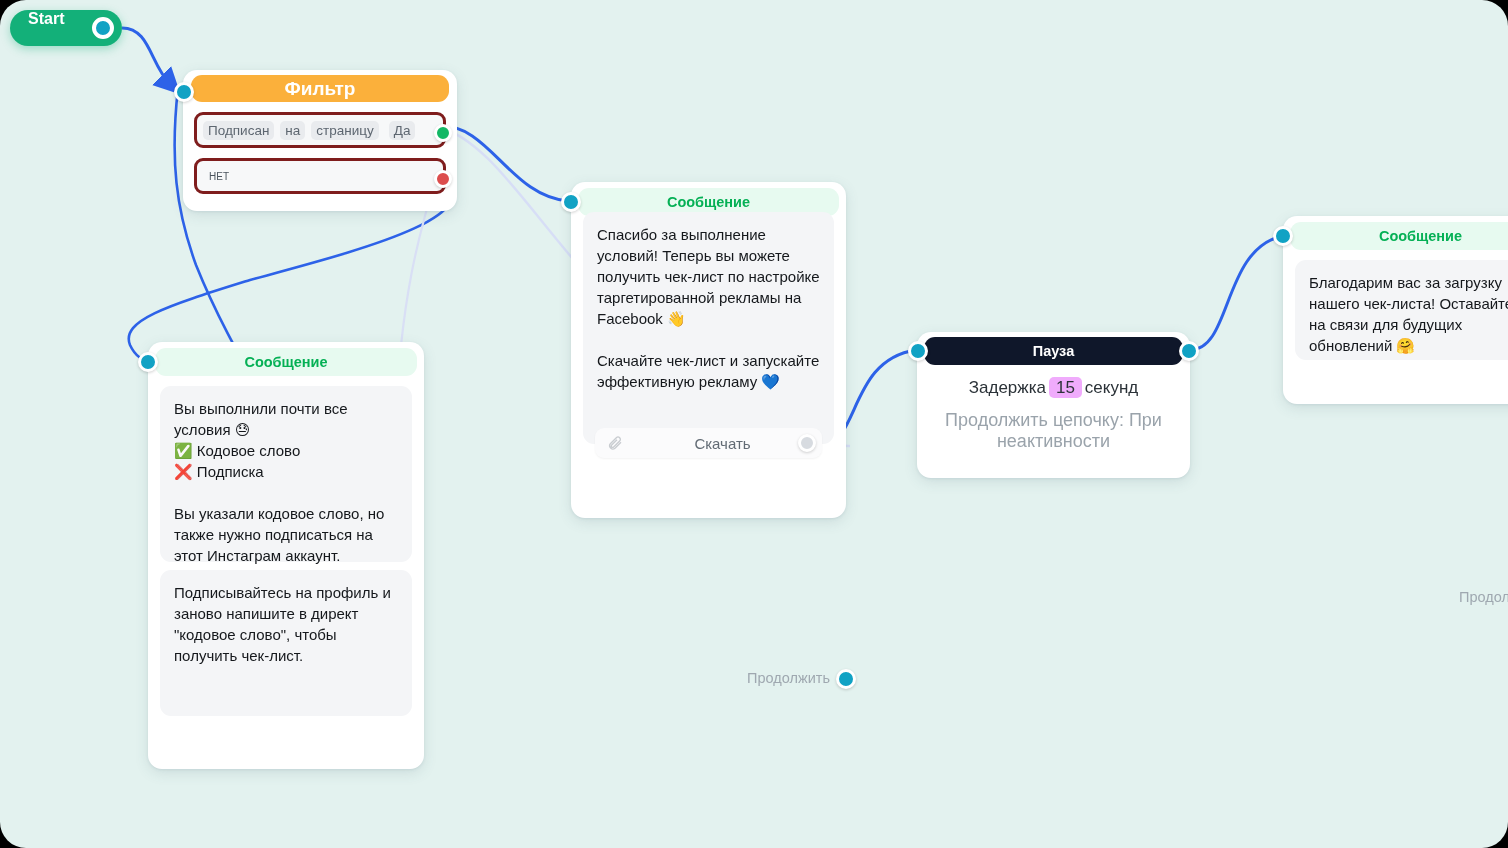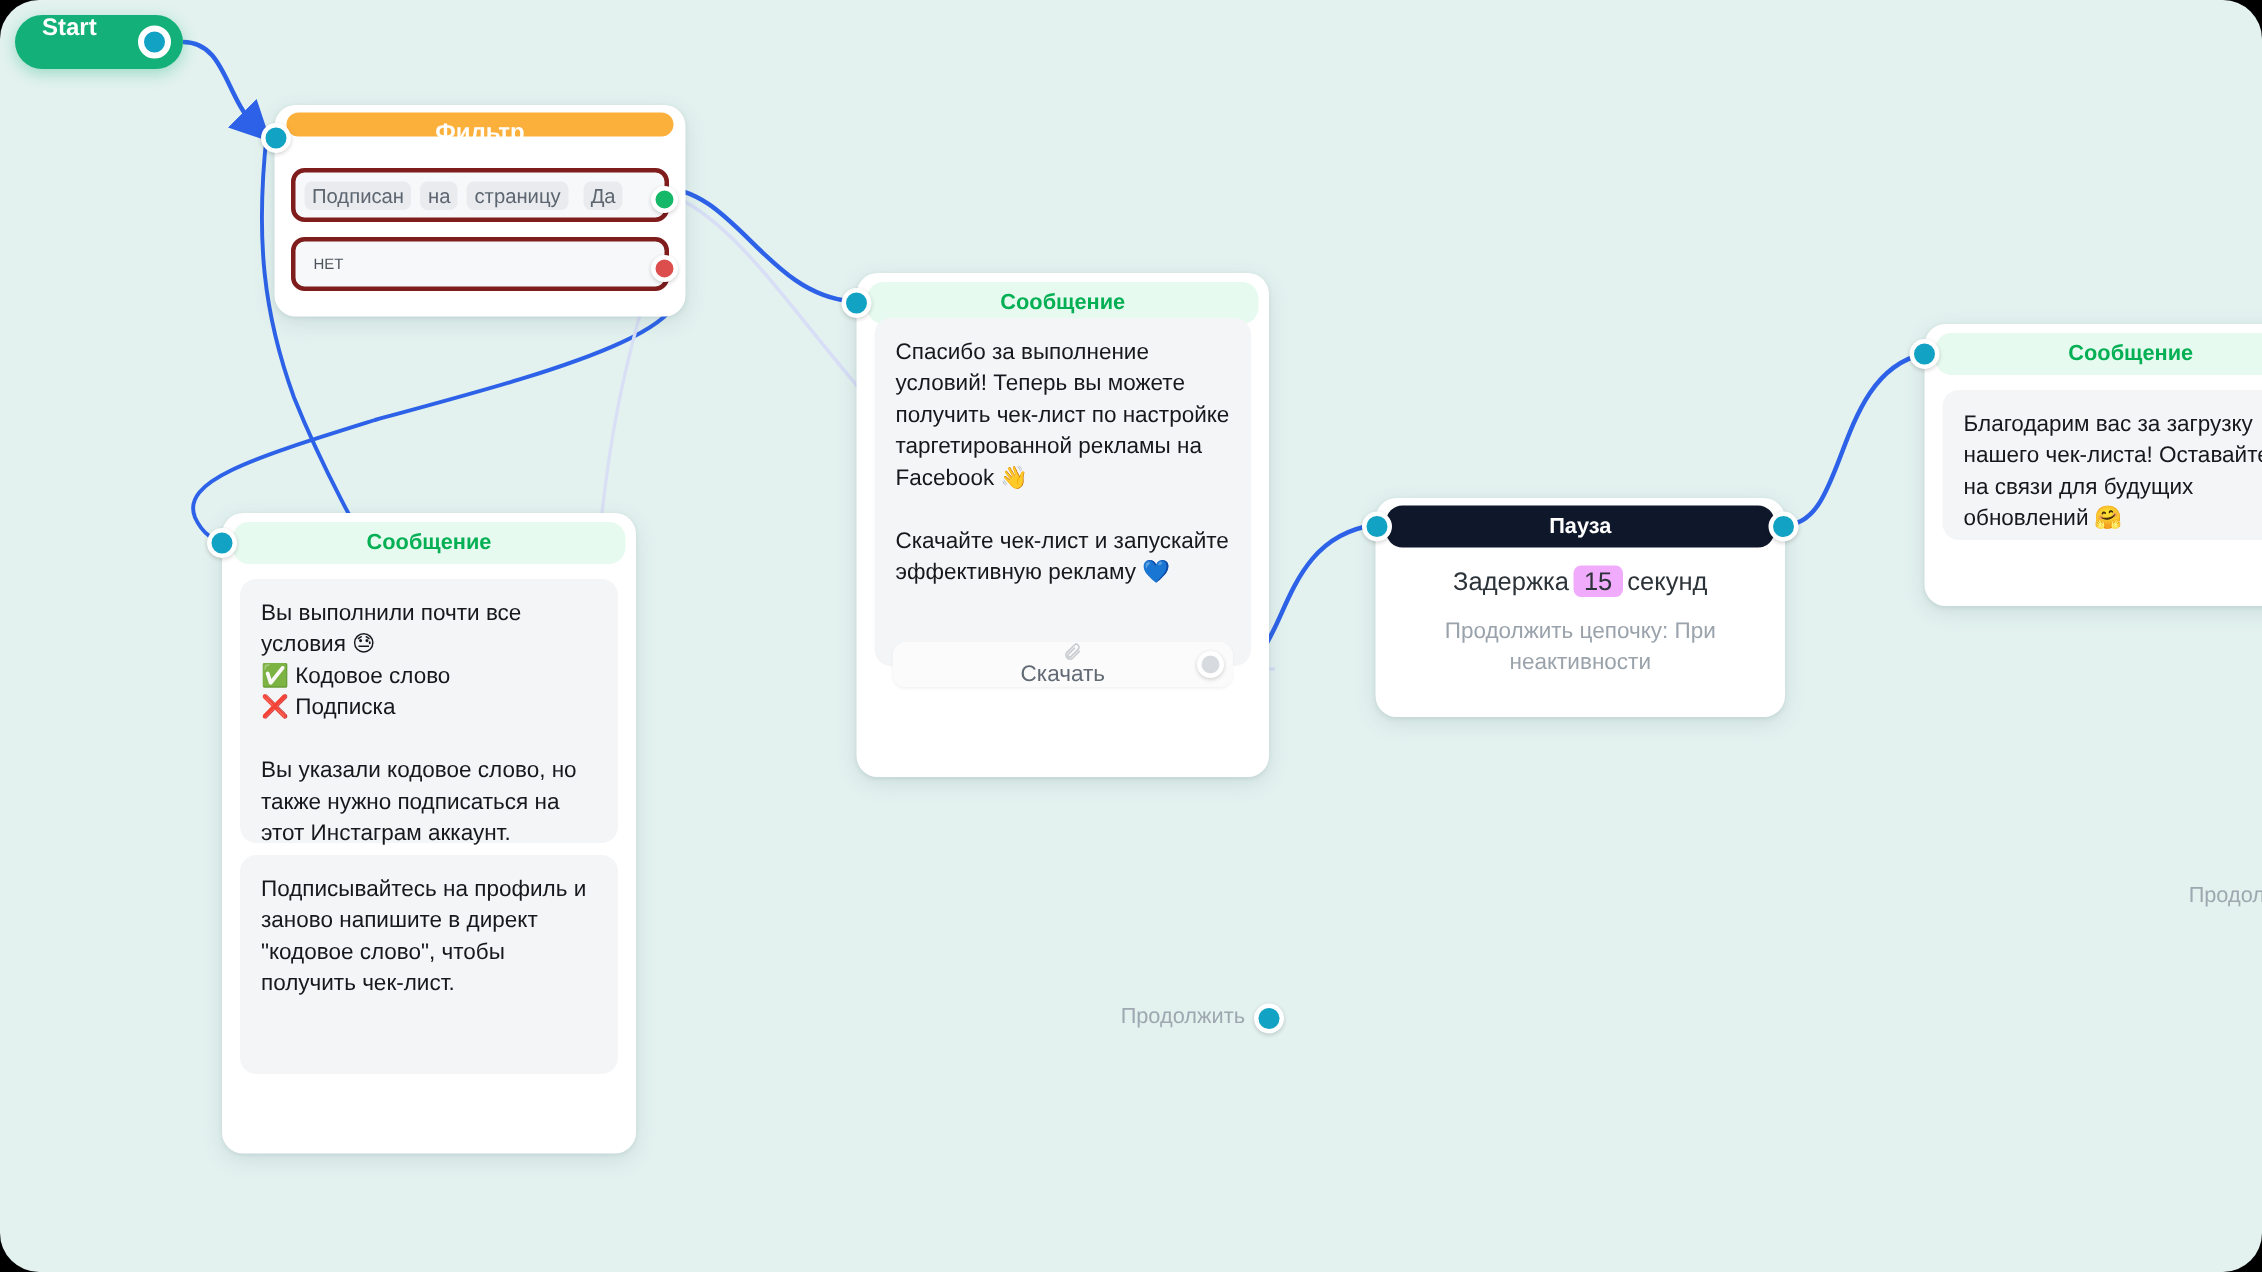--- a/index.html
+++ b/index.html
@@ -30,41 +30,41 @@
   #start{position:absolute;left:10px;top:10px;width:112px;height:36px;
          background:#13b079;border-radius:18px;
          box-shadow:0 3px 10px rgba(19,176,121,.35);
          display:flex;align-items:flex-start;}
   #start .lbl{color:#fff;font-weight:bold;font-size:16px;margin-left:18px;}
   #start .sport{position:absolute;right:8px;top:7px;width:22px;height:22px;border-radius:50%;
         background:#11a2c4;border:4px solid #fff;box-sizing:border-box;}
 
   
   #filter{left:183px;top:70px;width:274px;height:141px;padding:0;}
-  #filter .nodehead{position:absolute;left:8px;top:5px;right:8px;height:16px;line-height:27px;
-        background:#fbb03b;font-size:16px;}
+  #filter .nodehead{position:absolute;left:8px;top:5px;right:8px;height:27px;line-height:27px;
+        background:#fbb03b;font-size:19px;}
   #filter .row{position:absolute;left:11px;right:11px;height:36px;
         background:#f7f8f9;border:3px solid #7f1d1d;border-radius:9px;box-sizing:border-box;
         display:flex;align-items:center;}
   #filter .row.r1{top:42px;}
   #filter .row.r2{top:88px;}
   .chip{background:#e9ebee;color:#5d6670;border-radius:5px;font-size:13.5px;
         padding:2px 5px;margin-left:6px;white-space:nowrap;}
   .plainlabel{font-size:10px;color:#4b545d;margin-left:12px;}
 
   
   .msgnode .nodehead{position:absolute;left:7px;top:6px;right:7px;height:28px;line-height:28px;
         background:#e7faf0;color:#05b055;font-size:14.5px;}
   .bubble{position:absolute;background:#f4f5f7;border-radius:11px;box-sizing:border-box;
           padding:12px 14px;font-size:15px;line-height:21px;color:#15181c;white-space:pre-wrap;}
   .contfoot{position:absolute;right:16px;font-size:14.5px;color:#9fa8b0;}
 
   
   .attachbtn{position:absolute;background:#fbfbfc;border-radius:9px;height:30px;
-             display:flex;align-items:center;box-shadow:0 1px 2px rgba(0,0,0,.05);flex-direction:column;}
+             display:flex;align-items:center;box-shadow:0 1px 2px rgba(0,0,0,.05);}
   .attachbtn .txt{flex:1;text-align:center;font-size:15px;color:#626b74;}
   .clipicon{margin-left:12px;width:16px;height:16px;opacity:.45;}
 
   
   #msgA{left:571px;top:182px;width:275px;height:336px;}
   #msgA .bubble{left:12px;top:30px;right:12px;height:232px;}
   #msgA .attachbtn{left:24px;top:246px;right:24px;}
   #msgA .contfoot{top:488px;}
 
   
@@ -78,21 +78,21 @@
   #msgC .contfoot{top:373px;}
 
   
   #pause{left:917px;top:332px;width:273px;height:146px;}
   #pause .nodehead{position:absolute;left:7px;top:5px;right:7px;height:28px;line-height:28px;
         background:#0f172a;font-size:14.5px;}
   #pause .delayrow{position:absolute;left:0;right:0;top:46px;text-align:center;
         font-size:17px;color:#2b3238;}
   #pause .delaynum{background:#f0abfc;border-radius:5px;padding:1px 7px;margin:0 3px;}
   #pause .sub{position:absolute;left:20px;right:20px;top:78px;text-align:center;
-        font-size:15px;line-height:21px;color:#9aa3ab;}
+        font-size:18px;line-height:21px;color:#9aa3ab;}
 </style>
 </head>
 <body>
 
 <div id="canvas">
 
   <svg class="edges" viewBox="0 0 1508 848">
     <defs>
       <marker id="arrow" markerWidth="9" markerHeight="9" refX="4" refY="4.5" orient="auto">
         <path d="M0,0 L9,4.5 L0,9 z" fill="#2d62e8"></path>

